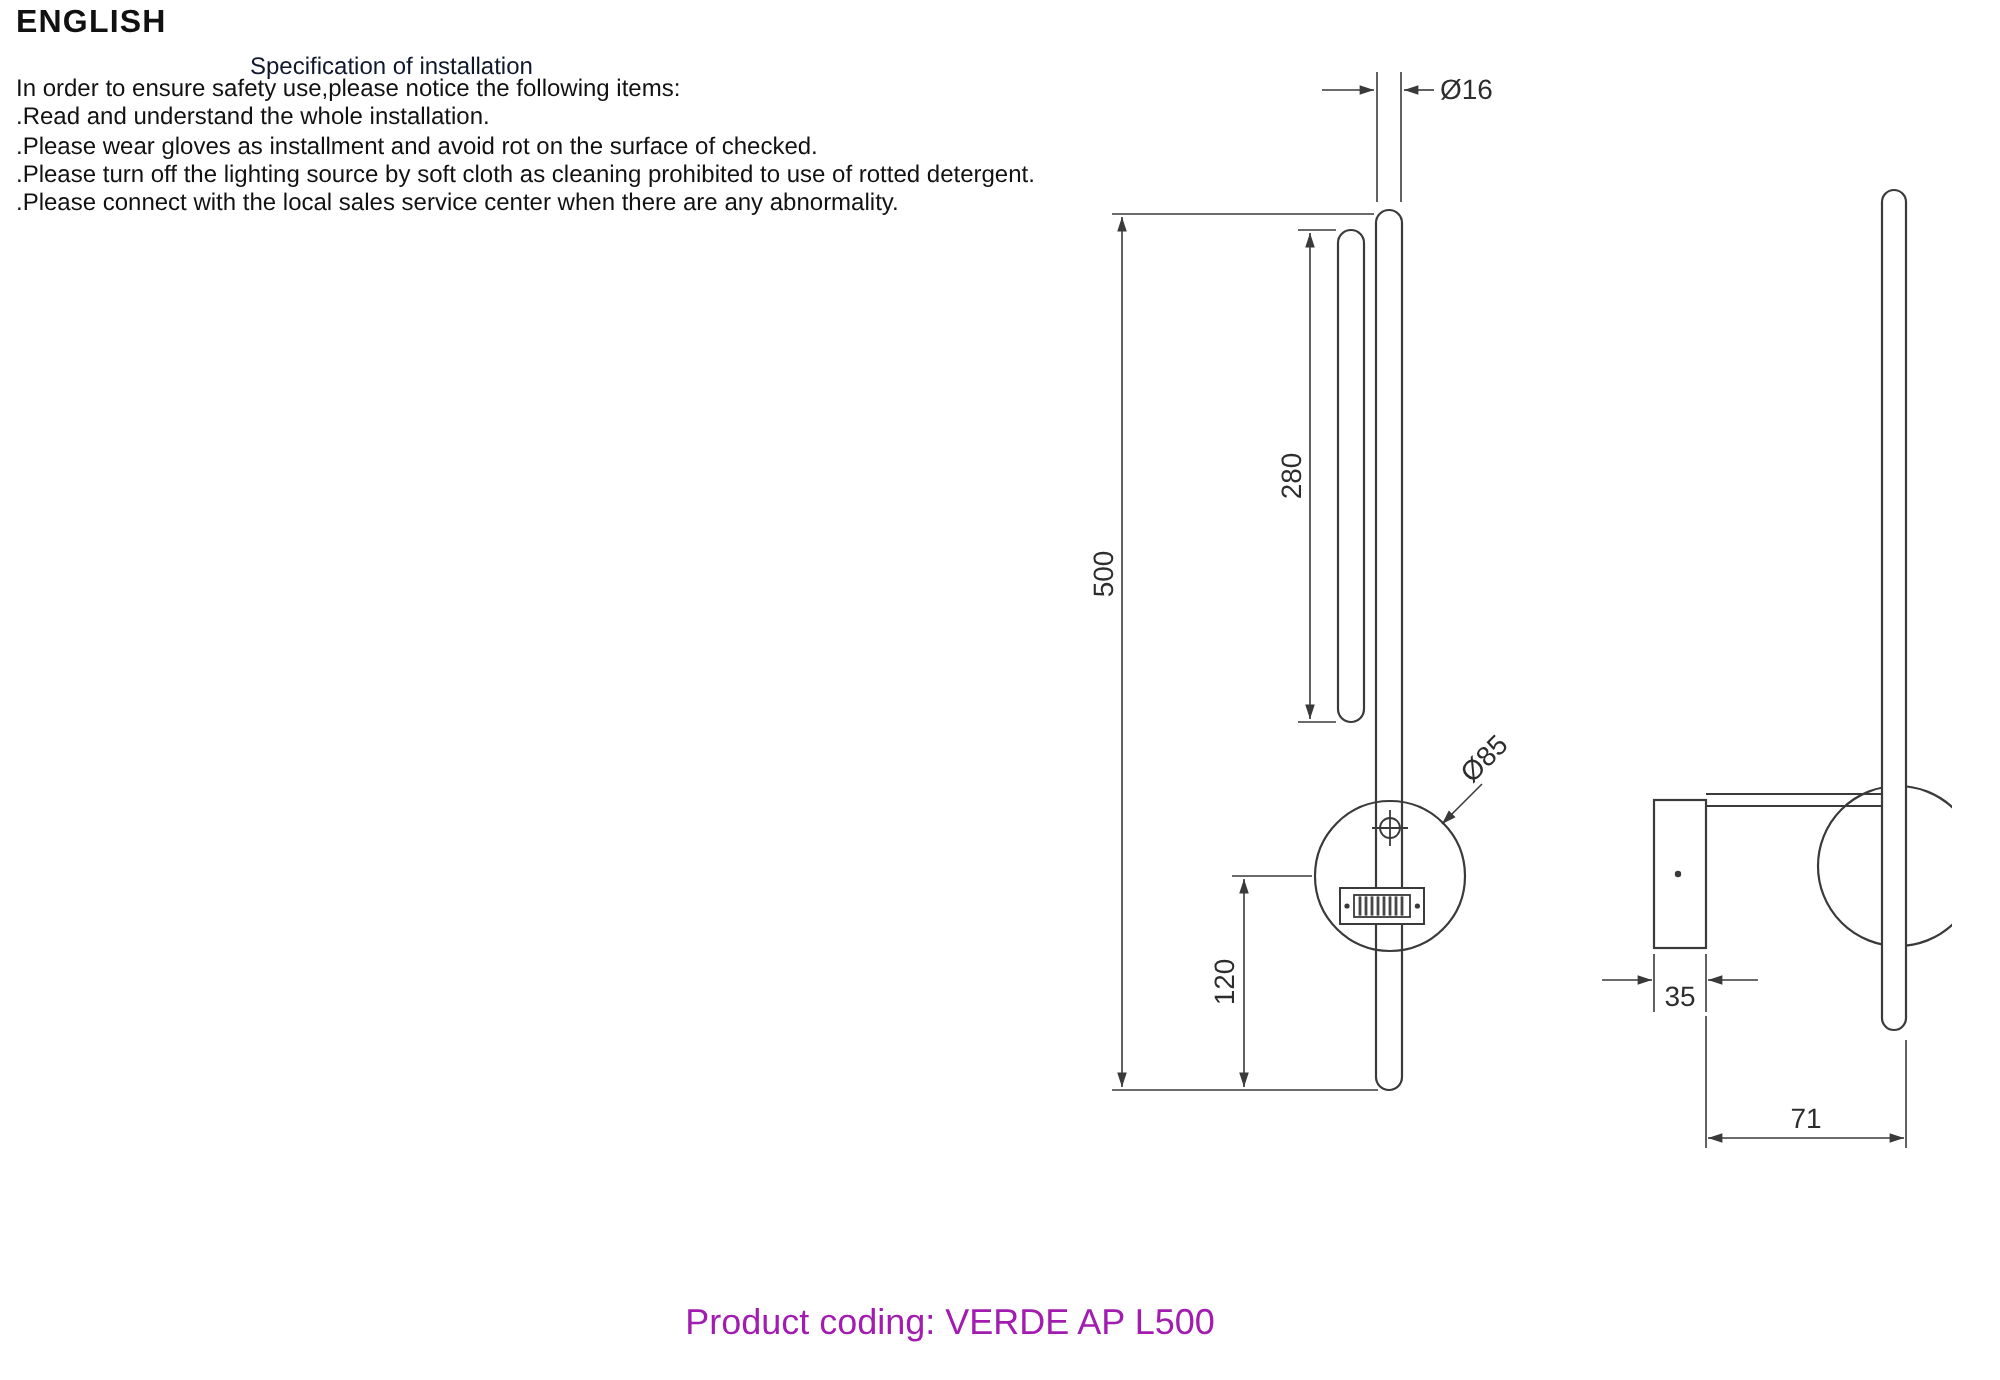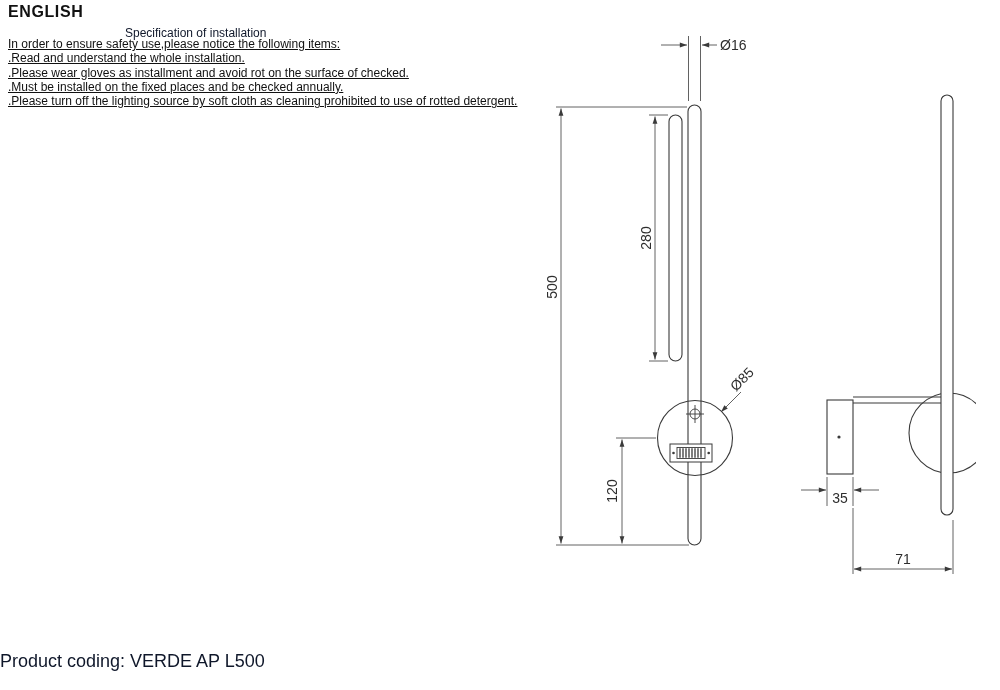--- a/index.html
+++ b/index.html
@@ -15,46 +15,45 @@
     font-size:16px; font-weight:bold; letter-spacing:.6px; color:#111;
   }
   .spec-title {
     position:absolute; left:125px; top:26px;
     font-size:12px; color:#0f172a;
   }
   .spec-lines {
     position:absolute; left:8px; top:37px;
     font-size:12px; line-height:14.3px; color:#111;
     white-space:nowrap;
-    text-decoration:underline;
   }
   .product-coding {
     position:absolute; left:0; top:651px; width:950px;
-    font-size:18px; color:#0f172a;
+    text-align:center; font-size:18px; color:#a21caf;
   }
   svg.drawing { position:absolute; left:0; top:0; }
   svg text {
     font-family:"Liberation Sans", sans-serif;
     font-size:14px; fill:#2d2d2d; stroke:none;
   }
 </style>
 </head>
 <body>
 
 <div class="page">
 
   <div class="lang-label">ENGLISH</div>
   <div class="spec-title">Specification of installation</div>
 
   <div class="spec-lines">
     <div>In order to ensure safety use,please notice the following items:</div>
     <div>.Read and understand the whole installation.</div>
     <div>.Please wear gloves as installment and avoid rot on the surface of checked.</div>
-    <div>.Must be installed on the fixed places and be checked annually.</div>
     <div>.Please turn off the lighting source by soft cloth as cleaning prohibited to use of rotted detergent.</div>
+    <div>.Please connect with the local sales service center when there are any abnormality.</div>
   </div>
 
   <svg class="drawing" width="1000" height="690" viewBox="0 0 1000 690">
     <defs>
       <marker id="arr" viewBox="0 0 10 10" refX="9.5" refY="5" markerWidth="10" markerHeight="10" orient="auto-start-reverse">
         <path d="M0.5,2 L9.5,5 L0.5,8 z" fill="#3a3a3a"></path>
       </marker>
     </defs>
 
     <g stroke="#3a3a3a" fill="none" stroke-width="1.1">

